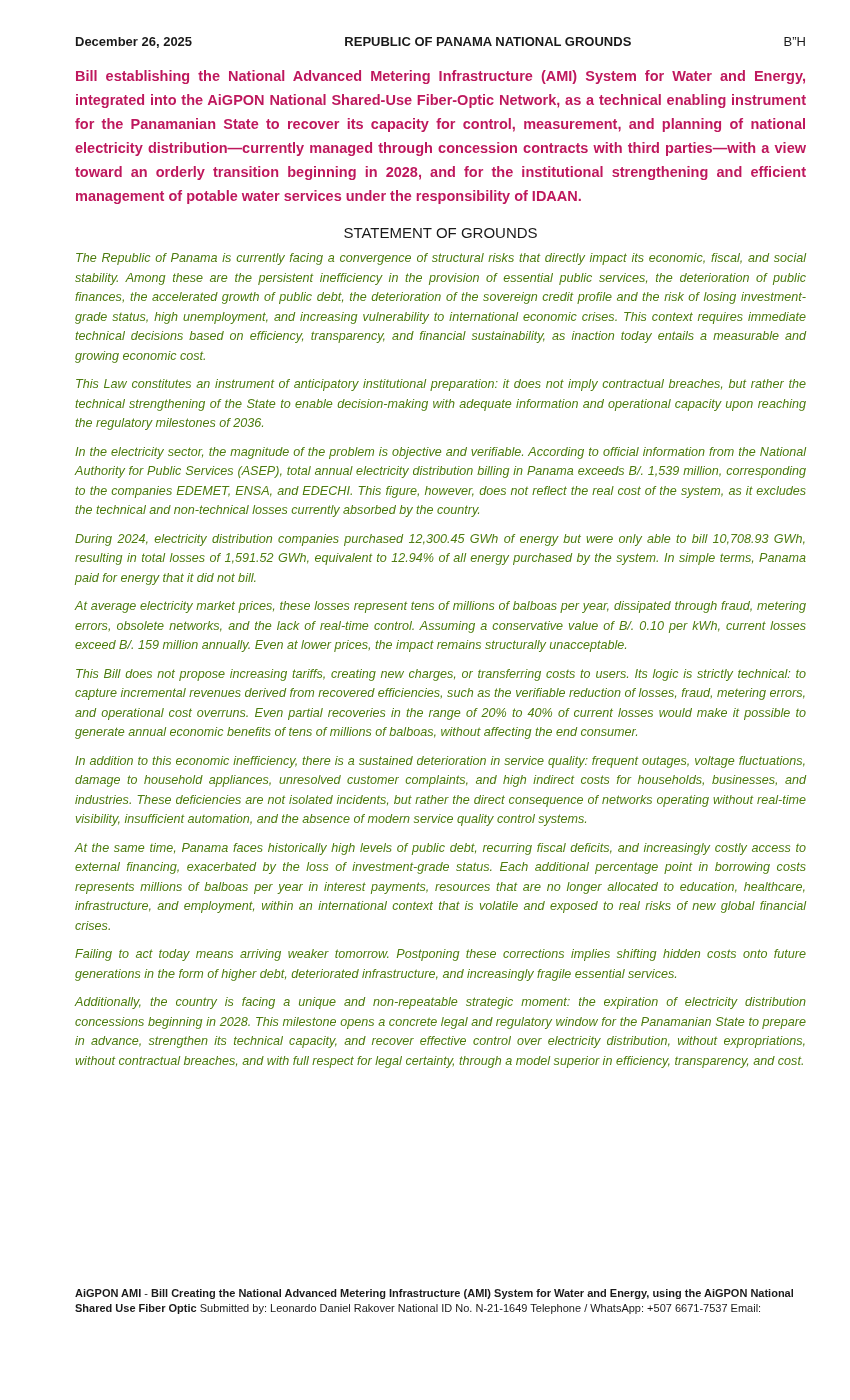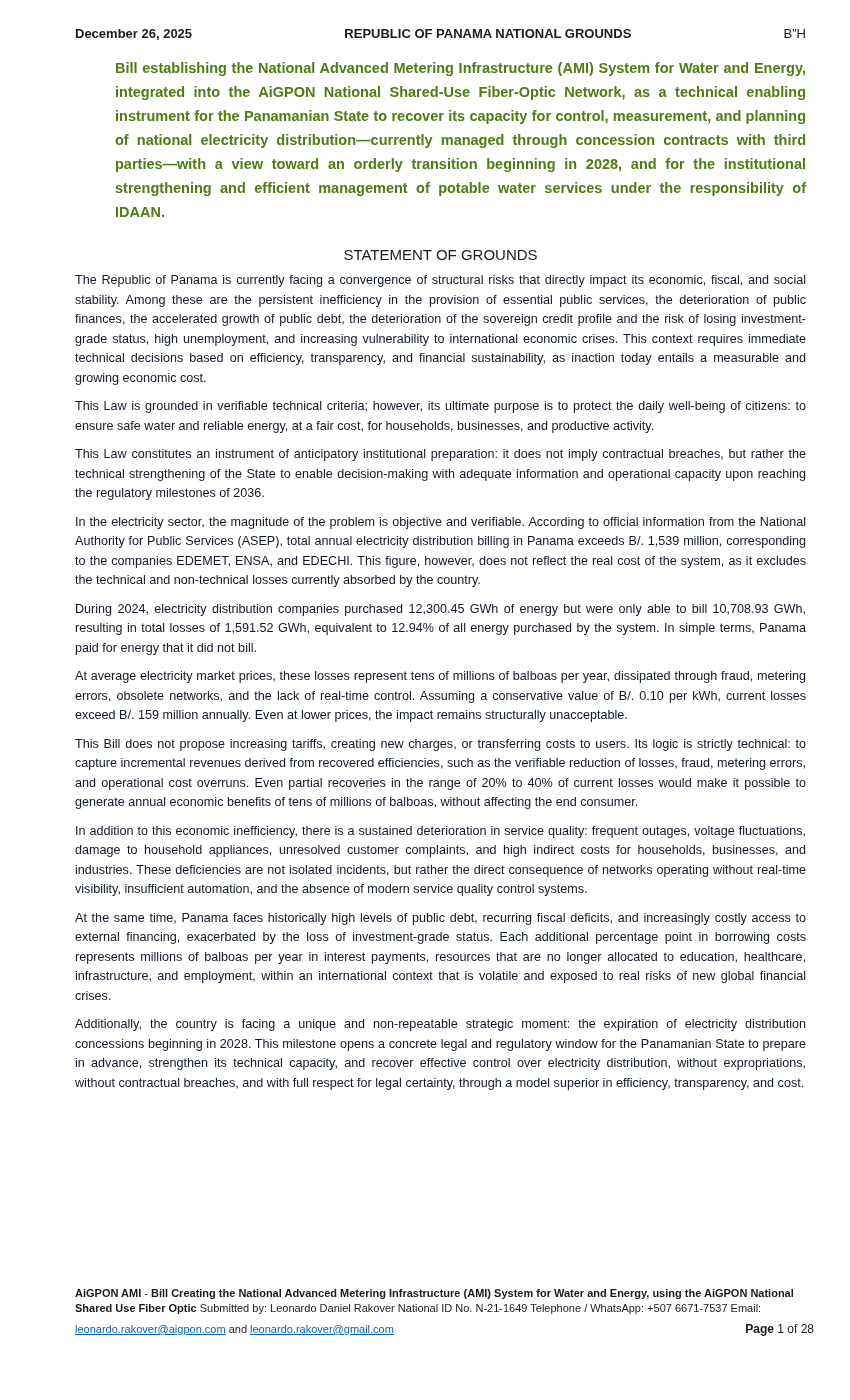--- a/index.html
+++ b/index.html
@@ -16,51 +16,51 @@
   }
   .header {
     display: flex;
     justify-content: space-between;
     align-items: baseline;
     font-size: 13px;
     line-height: 16px;
   }
   .header .date { font-weight: bold; }
   .header .org { font-weight: bold; }
-  .header .bh { font-weight: normal; }
+  .header .bh { font-weight: normal; margin-top: 8px; }
   .doc-title {
     margin-top: 32px;
     text-align: center;
     font-size: 20px;
     font-weight: bold;
     color: #000000;
   }
   .intro {
     margin-top: 14px;
     font-size: 14.5px;
     font-weight: bold;
     line-height: 24px;
     text-align: justify;
-    color: #4d7c0f;
-    margin-left: 40px;
+    color: #be185d;
   }
   .section-heading {
-    margin-top: 22px;
+    margin-top: 16px;
     margin-bottom: 8px;
     text-align: center;
     font-size: 15px;
     font-weight: normal;
     color: #1a1a1a;
   }
   .body-para {
     font-size: 12.6px;
     line-height: 19.5px;
     text-align: justify;
     margin-bottom: 9px;
-    color: #0f172a;
+    color: #4d7c0f;
+    font-style: italic;
   }
   .footer {
     position: absolute;
     left: 75px;
     right: 36px;
     top: 1286px;
     font-size: 11px;
     line-height: 15px;
     color: #1a1a1a;
   }
@@ -90,32 +90,28 @@
     <span class="bh">B”H</span>
   </div>
 
 
   <p class="intro">Bill establishing the National Advanced Metering Infrastructure (AMI) System for Water and Energy, integrated into the AiGPON National Shared-Use Fiber-Optic Network, as a technical enabling instrument for the Panamanian State to recover its capacity for control, measurement, and planning of national electricity distribution—currently managed through concession contracts with third parties—with a view toward an orderly transition beginning in 2028, and for the institutional strengthening and efficient management of potable water services under the responsibility of IDAAN.</p>
 
   <h2 class="section-heading">STATEMENT OF GROUNDS</h2>
 
   <div>
     <p class="body-para">The Republic of Panama is currently facing a convergence of structural risks that directly impact its economic, fiscal, and social stability. Among these are the persistent inefficiency in the provision of essential public services, the deterioration of public finances, the accelerated growth of public debt, the deterioration of the sovereign credit profile and the risk of losing investment-grade status, high unemployment, and increasing vulnerability to international economic crises. This context requires immediate technical decisions based on efficiency, transparency, and financial sustainability, as inaction today entails a measurable and growing economic cost.</p>
-    <p class="body-para">This Law is grounded in verifiable technical criteria; however, its ultimate purpose is to protect the daily well-being of citizens: to ensure safe water and reliable energy, at a fair cost, for households, businesses, and productive activity.</p>
     <p class="body-para">This Law constitutes an instrument of anticipatory institutional preparation: it does not imply contractual breaches, but rather the technical strengthening of the State to enable decision-making with adequate information and operational capacity upon reaching the regulatory milestones of 2036.</p>
     <p class="body-para">In the electricity sector, the magnitude of the problem is objective and verifiable. According to official information from the National Authority for Public Services (ASEP), total annual electricity distribution billing in Panama exceeds B/. 1,539 million, corresponding to the companies EDEMET, ENSA, and EDECHI. This figure, however, does not reflect the real cost of the system, as it excludes the technical and non-technical losses currently absorbed by the country.</p>
     <p class="body-para">During 2024, electricity distribution companies purchased 12,300.45 GWh of energy but were only able to bill 10,708.93 GWh, resulting in total losses of 1,591.52 GWh, equivalent to 12.94% of all energy purchased by the system. In simple terms, Panama paid for energy that it did not bill.</p>
     <p class="body-para">At average electricity market prices, these losses represent tens of millions of balboas per year, dissipated through fraud, metering errors, obsolete networks, and the lack of real-time control. Assuming a conservative value of B/. 0.10 per kWh, current losses exceed B/. 159 million annually. Even at lower prices, the impact remains structurally unacceptable.</p>
     <p class="body-para">This Bill does not propose increasing tariffs, creating new charges, or transferring costs to users. Its logic is strictly technical: to capture incremental revenues derived from recovered efficiencies, such as the verifiable reduction of losses, fraud, metering errors, and operational cost overruns. Even partial recoveries in the range of 20% to 40% of current losses would make it possible to generate annual economic benefits of tens of millions of balboas, without affecting the end consumer.</p>
     <p class="body-para">In addition to this economic inefficiency, there is a sustained deterioration in service quality: frequent outages, voltage fluctuations, damage to household appliances, unresolved customer complaints, and high indirect costs for households, businesses, and industries. These deficiencies are not isolated incidents, but rather the direct consequence of networks operating without real-time visibility, insufficient automation, and the absence of modern service quality control systems.</p>
     <p class="body-para">At the same time, Panama faces historically high levels of public debt, recurring fiscal deficits, and increasingly costly access to external financing, exacerbated by the loss of investment-grade status. Each additional percentage point in borrowing costs represents millions of balboas per year in interest payments, resources that are no longer allocated to education, healthcare, infrastructure, and employment, within an international context that is volatile and exposed to real risks of new global financial crises.</p>
+    <p class="body-para">Failing to act today means arriving weaker tomorrow. Postponing these corrections implies shifting hidden costs onto future generations in the form of higher debt, deteriorated infrastructure, and increasingly fragile essential services.</p>
     <p class="body-para">Additionally, the country is facing a unique and non-repeatable strategic moment: the expiration of electricity distribution concessions beginning in 2028. This milestone opens a concrete legal and regulatory window for the Panamanian State to prepare in advance, strengthen its technical capacity, and recover effective control over electricity distribution, without expropriations, without contractual breaches, and with full respect for legal certainty, through a model superior in efficiency, transparency, and cost.</p>
   </div>
 
   <div class="footer">
     <div class="footer-text"><span class="bold">AiGPON AMI</span><span> - </span><span class="bold">Bill Creating the National Advanced Metering Infrastructure (AMI) System for Water and Energy, using the AiGPON National Shared Use Fiber Optic</span><span> Submitted by: Leonardo Daniel Rakover National ID No. N-21-1649 Telephone / WhatsApp: +507 6671-7537 Email:</span></div>
-    <div class="footer-line3">
-      <span><a class="email-link">leonardo.rakover@aigpon.com</a><span> and </span><a class="email-link">leonardo.rakover@gmail.com</a></span>
-      <span class="page-number"><span class="bold">Page</span><span> 1 of 28</span></span>
-    </div>
   </div>
 
 </div>
 
 </body></html>

